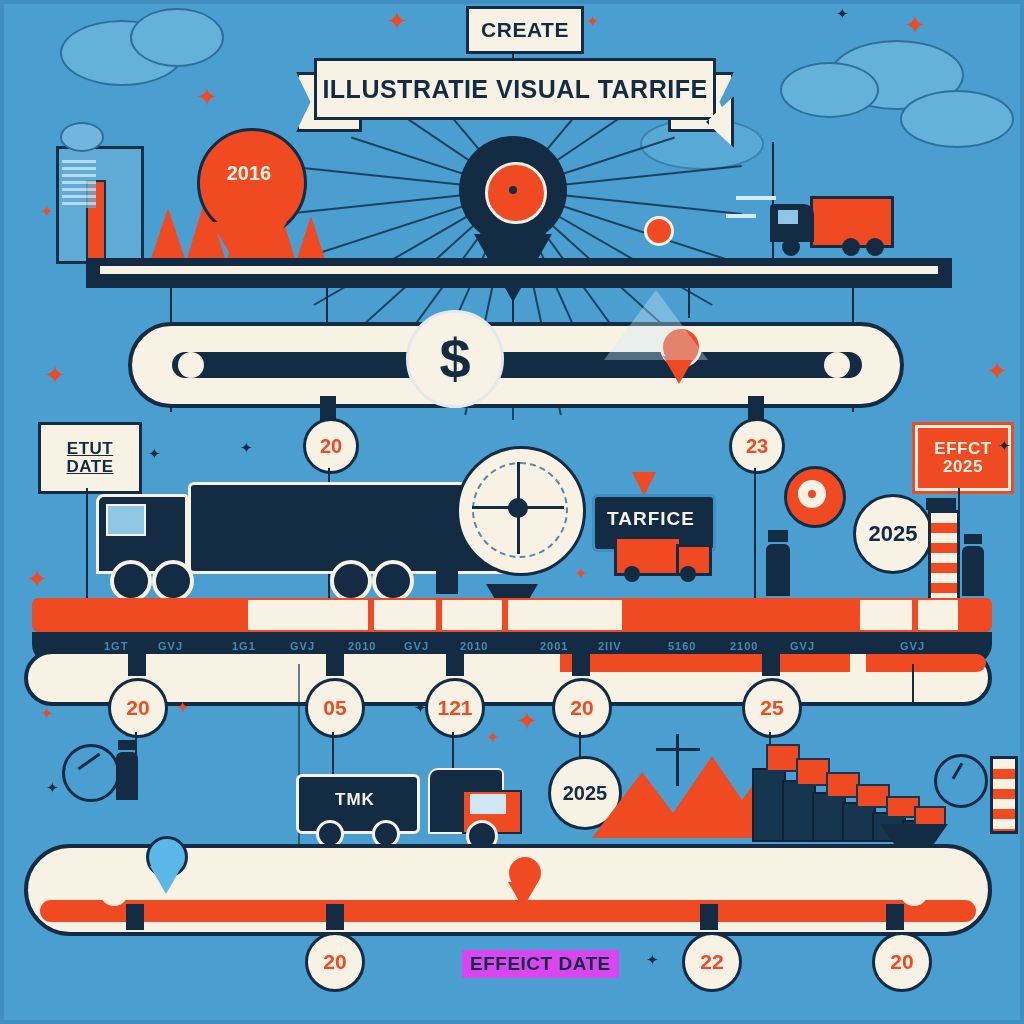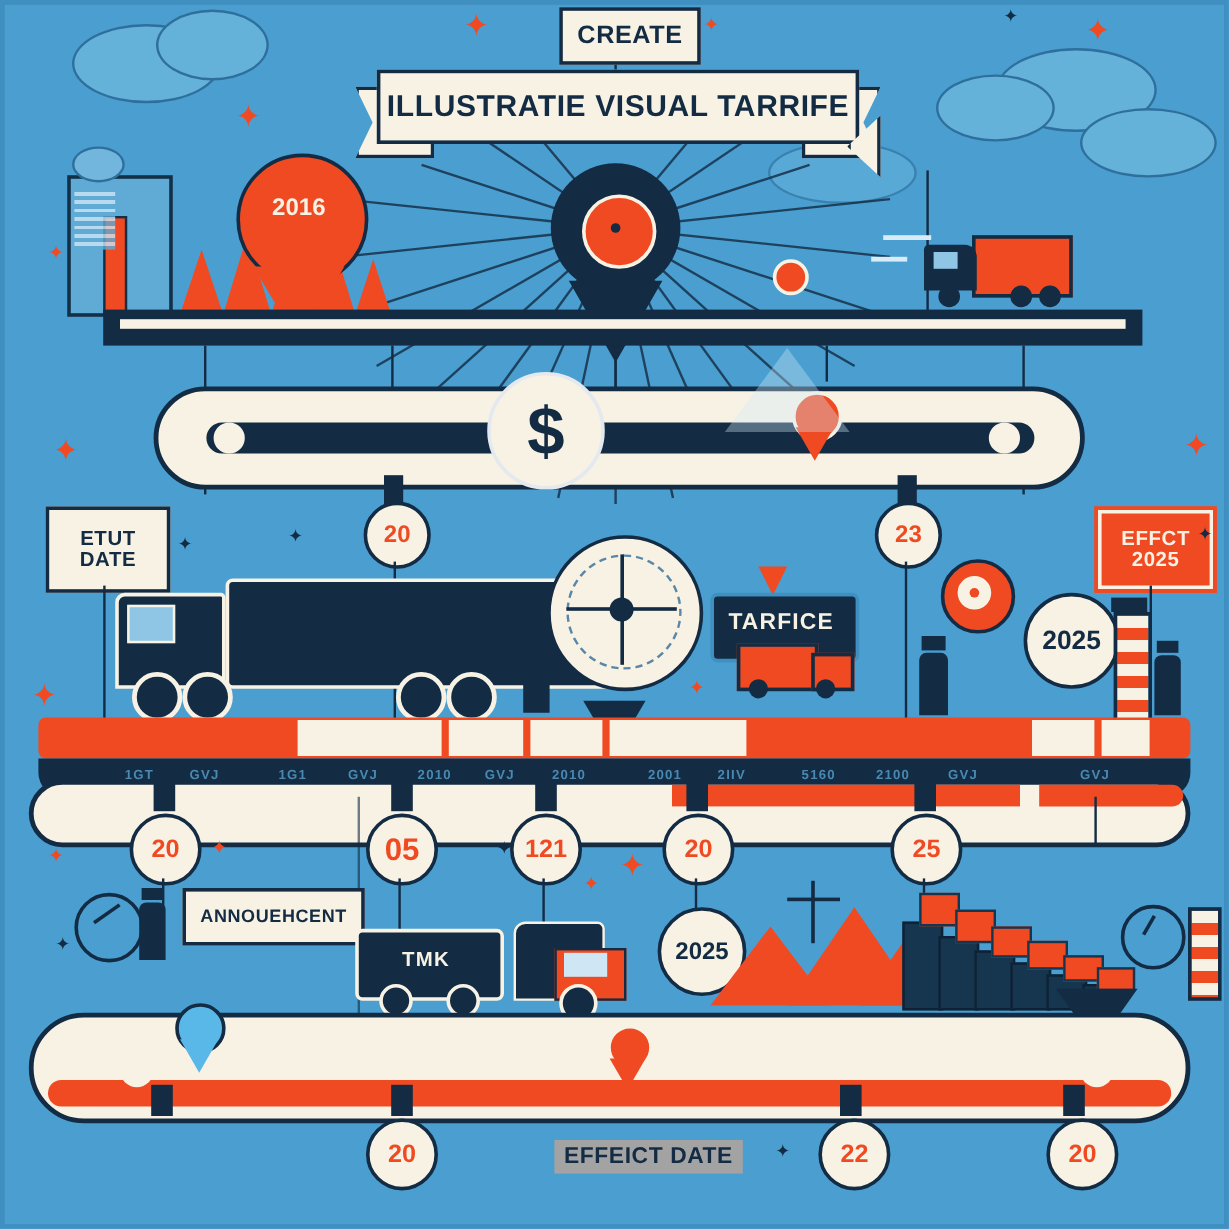--- a/index.html
+++ b/index.html
@@ -191,21 +191,21 @@
   <div class="circle" style="left:303px;top:418px;width:50px;height:50px;font-size:20px;">
     <span>20</span>
   </div>
   <div class="circle" style="left:729px;top:418px;width:50px;height:50px;font-size:20px;">
     <span>23</span>
   </div>
 
   <div class="stem" style="left:328px;top:468px;height:140px;"></div>
   <div class="stem" style="left:754px;top:468px;height:140px;"></div>
 
-  <div class="card" style="left:38px;top:422px;width:98px;height:66px;font-size:17px;flex-direction:column;">
+  <div class="card" style="left:38px;top:422px;width:98px;height:66px;font-size:17px;flex-direction:column;text-decoration:underline;">
     <span>ETUT DATE</span>
   </div>
   <div class="stem" style="left:86px;top:488px;height:120px;"></div>
 
   <div class="card red" style="left:912px;top:422px;width:96px;height:66px;font-size:17px;flex-direction:column;
               box-shadow:0 0 0 3px #f7f2e4 inset;">
     <span>EFFCT 2025</span>
   </div>
   <div class="stem" style="left:958px;top:488px;height:120px;"></div>
 
@@ -281,21 +281,21 @@
 
   <div class="tick" style="left:128px;top:650px;width:18px;height:26px;"></div>
   <div class="tick" style="left:326px;top:650px;width:18px;height:26px;"></div>
   <div class="tick" style="left:446px;top:650px;width:18px;height:26px;"></div>
   <div class="tick" style="left:572px;top:650px;width:18px;height:26px;"></div>
   <div class="tick" style="left:762px;top:650px;width:18px;height:26px;"></div>
 
   <div class="circle" style="left:108px;top:678px;width:54px;height:54px;font-size:21px;">
     <span>20</span>
   </div>
-  <div class="circle" style="left:305px;top:678px;width:54px;height:54px;font-size:26px;">
+  <div class="circle" style="left:305px;top:678px;width:54px;height:54px;font-size:21px;">
     <span>05</span>
   </div>
   <div class="circle" style="left:425px;top:678px;width:54px;height:54px;font-size:21px;">
     <span>121</span>
   </div>
   <div class="circle" style="left:552px;top:678px;width:54px;height:54px;font-size:21px;">
     <span>20</span>
   </div>
   <div class="circle" style="left:742px;top:678px;width:54px;height:54px;font-size:21px;">
     <span>25</span>
@@ -308,23 +308,20 @@
   <div class="stem" style="left:769px;top:732px;height:44px;"></div>
   <div class="stem" style="left:298px;top:664px;height:220px;opacity:.6;"></div>
   <div class="stem" style="left:912px;top:664px;height:40px;"></div>
 
 
   <div class="abs" style="left:62px;top:744px;width:52px;height:52px;border-radius:50%;border:3px solid #132b43;background:#4a9fd0;"></div>
   <div class="abs" style="left:76px;top:760px;width:26px;height:3px;background:#132b43;transform:rotate(-35deg);"></div>
   <div class="abs" style="left:116px;top:752px;width:22px;height:48px;background:#132b43;border-radius:6px 6px 0 0;"></div>
   <div class="abs" style="left:118px;top:740px;width:18px;height:10px;background:#132b43;"></div>
 
-  <div class="card" style="left:152px;top:740px;width:146px;height:42px;font-size:15px;">
-    <span>ANNOUEHCENT</span>
-  </div>
 
   <div class="truckbox" style="left:296px;top:774px;width:118px;height:54px;"></div>
   <div class="banner-label" style="left:296px;top:790px;width:118px;text-align:center;font-size:17px;">TMK</div>
   <div class="abs" style="left:428px;top:768px;width:72px;height:62px;background:#132b43;border-radius:10px 6px 0 0;border:2px solid #f7f2e4;"></div>
   <div class="abs" style="left:462px;top:790px;width:56px;height:40px;background:#f04a23;border:2px solid #132b43;"></div>
   <div class="abs" style="left:470px;top:794px;width:36px;height:20px;background:#cfe6f4;"></div>
   <div class="abs" style="left:316px;top:820px;width:22px;height:22px;border-radius:50%;background:#132b43;border:3px solid #f7f2e4;"></div>
   <div class="abs" style="left:372px;top:820px;width:22px;height:22px;border-radius:50%;background:#132b43;border:3px solid #f7f2e4;"></div>
   <div class="abs" style="left:466px;top:820px;width:26px;height:26px;border-radius:50%;background:#132b43;border:3px solid #f7f2e4;"></div>
 
@@ -376,21 +373,21 @@
   <div class="circle" style="left:305px;top:932px;width:54px;height:54px;font-size:21px;">
     <span>20</span>
   </div>
   <div class="circle" style="left:682px;top:932px;width:54px;height:54px;font-size:21px;">
     <span>22</span>
   </div>
   <div class="circle" style="left:872px;top:932px;width:54px;height:54px;font-size:21px;">
     <span>20</span>
   </div>
 
-  <div class="abs" style="left:462px;top:950px;padding:3px 8px;background:#a3a3a3;color:#132b43;font-weight:bold;font-size:19px;letter-spacing:.5px;">
+  <div class="abs" style="left:462px;top:950px;padding:3px 8px;background:#d946ef;color:#132b43;font-weight:bold;font-size:19px;letter-spacing:.5px;">
     <span>EFFEICT DATE</span>
   </div>
 
   <div class="star" style="left:386px;top:8px;">✦</div>
   <div class="star sm" style="left:586px;top:14px;">✦</div>
   <div class="star" style="left:904px;top:12px;">✦</div>
   <div class="star" style="left:196px;top:84px;">✦</div>
   <div class="star sm" style="left:40px;top:204px;">✦</div>
   <div class="star" style="left:44px;top:362px;">✦</div>
   <div class="star" style="left:986px;top:358px;">✦</div>

